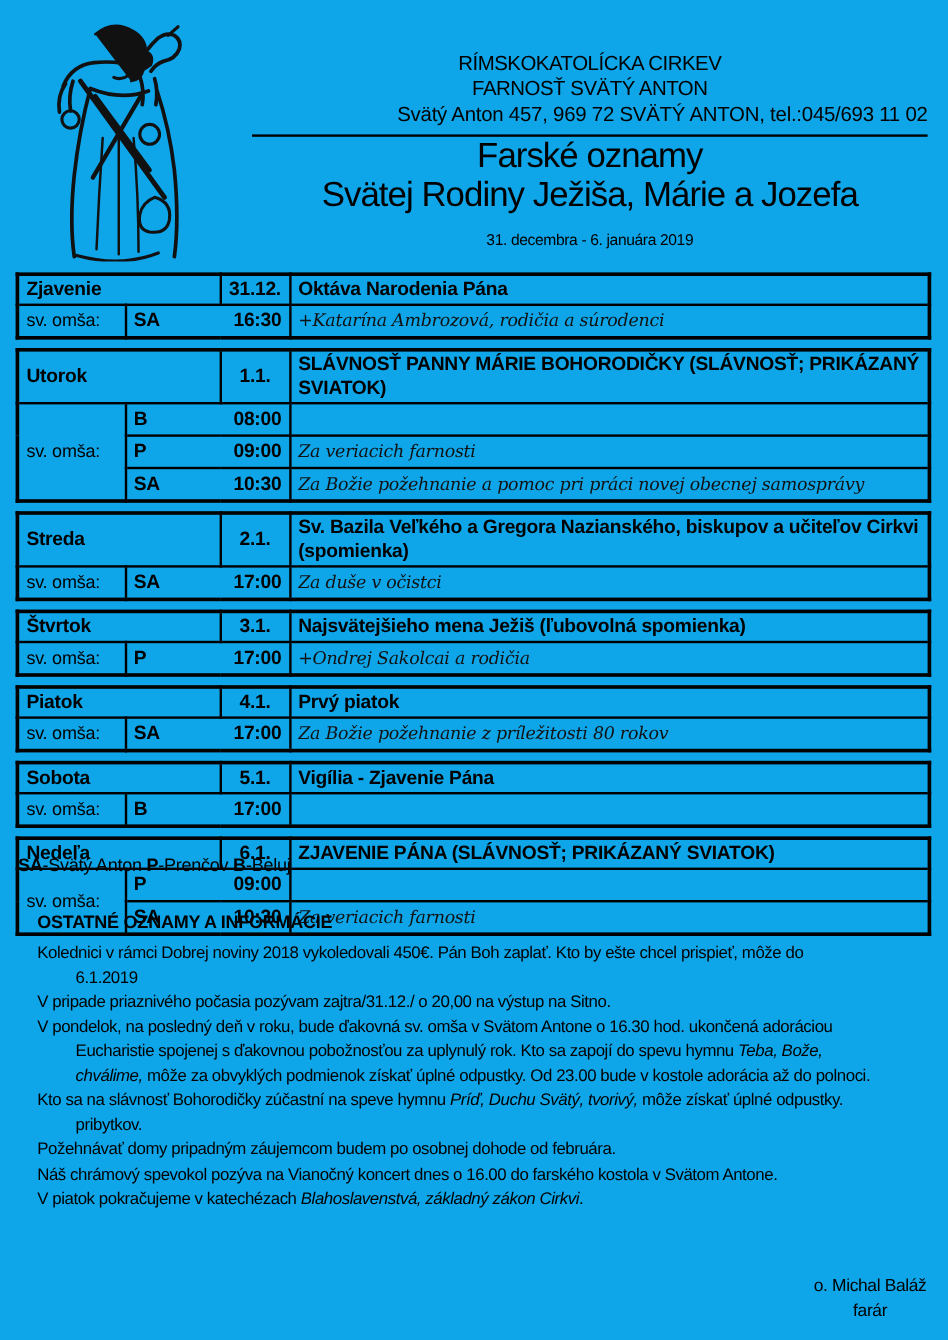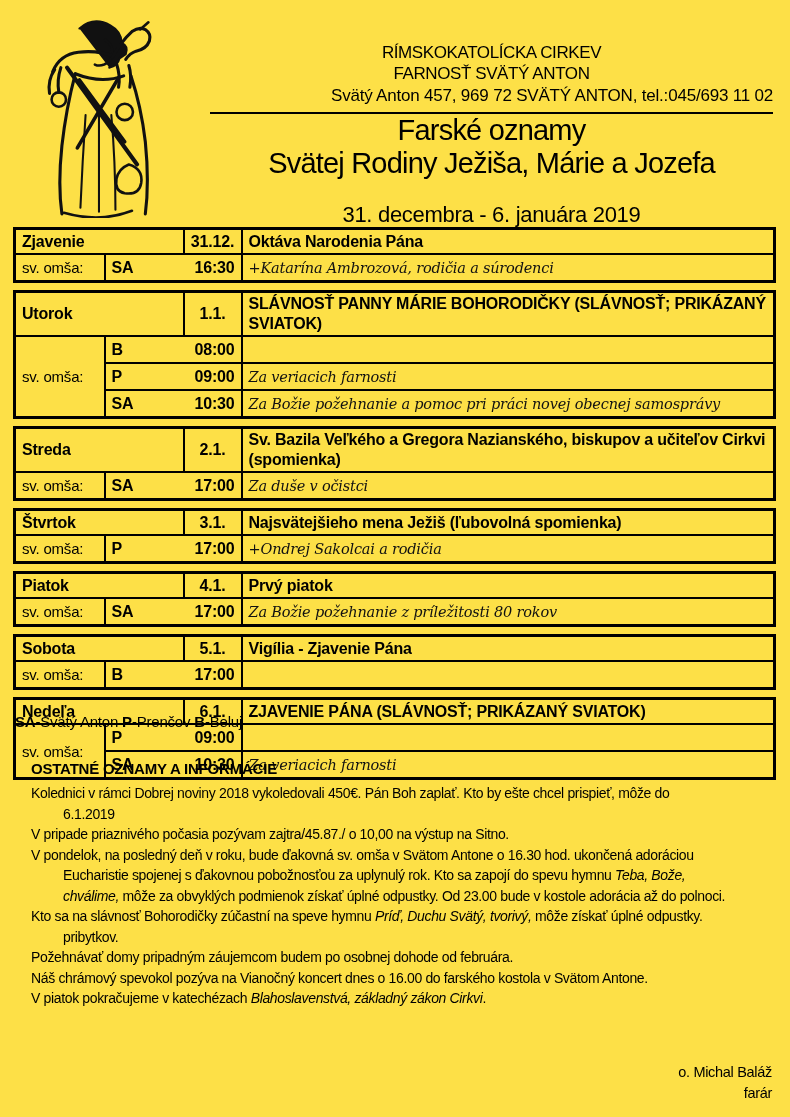--- a/index.html
+++ b/index.html
@@ -1,31 +1,31 @@
 <!DOCTYPE html>
 <html><head>
 <meta charset="utf-8">
 <style>
   html,body{margin:0;padding:0;background:#e8e8e8;}
   .page{
-    position:relative; width:790px; height:1117px; background:#fde047;
+    position:relative; width:790px; height:1117px; background:#0ea5e9;
     margin:0 auto; overflow:hidden; color:#000;
     font-family:"Liberation Sans", sans-serif;
   }
   
   .logo{position:absolute; left:16px; top:12px; width:168px; height:206px;}
   .letterhead{
     position:absolute; left:210px; top:42px; width:563px; text-align:center;
     border-bottom:2px solid #000; padding-bottom:6px;
   }
   .org-line{font-size:17px; letter-spacing:-0.4px; line-height:21px; white-space:nowrap;}
   .addr-line{font-size:17px; letter-spacing:-0.2px; margin-top:2px; white-space:nowrap;text-align:right;}
   .titles{position:absolute; left:200px; top:114px; width:583px; text-align:center;}
   .title-main{font-size:29px; letter-spacing:-0.8px; line-height:33px; white-space:nowrap;}
-  .title-date{font-size:22px; letter-spacing:-0.3px; margin-top:22px;}
+  .title-date{font-size:13px; letter-spacing:-0.3px; margin-top:12px;}
   
   .schedule{position:absolute; left:13px; top:227px; width:760px;}
   table.block{border-collapse:collapse; width:760px; margin-bottom:7px; table-layout:fixed;
     border:3px solid #000;}
   table.block td{border:2px solid #000; padding:1px 6px; vertical-align:middle; overflow:hidden;}
   td.c-day{font-weight:bold; font-size:16px; height:21px; letter-spacing:-0.2px;}
   td.c-date{font-weight:bold; font-size:16px; text-align:center; letter-spacing:-0.2px;}
   td.c-title{font-weight:bold; font-size:16px; line-height:20px; letter-spacing:-0.2px;}
   td.c-label{font-size:15px; letter-spacing:-0.2px;}
   td.c-pt{height:23px;}
@@ -36,21 +36,21 @@
   
   .legend{position:absolute; left:15px; top:713px; font-size:15px; letter-spacing:-0.2px;}
   .legend b{font-weight:bold;}
   
   .announcements{position:absolute; left:15px; top:760px; width:762px;margin-left:16px;}
   .ann-heading{font-weight:bold; font-size:15px; letter-spacing:-0.2px; margin-bottom:6px;}
   .ann-line{font-size:14px; line-height:20.5px; letter-spacing:-0.35px; white-space:nowrap;}
   .ann-line.indent{padding-left:32px;}
   .ann-line .it{font-style:italic;}
   
-  .signature{position:absolute; right:18px; top:1062px; text-align:right;
+  .signature{position:absolute; right:18px; top:1062px; text-align:center;
     font-size:14.5px; line-height:20.5px; letter-spacing:-0.3px;}
 </style>
 </head>
 <body>
 
 <div class="page">
 
   <div class="logo">
     <svg viewBox="0 0 160 200" width="168" height="206">
       <g fill="none" stroke="#111" stroke-width="3" stroke-linecap="round" stroke-linejoin="round">
@@ -291,21 +291,21 @@
       </table>
     </div>
 
   <div class="legend"><b>SA</b><span>-Svätý Anton </span><b>P</b><span>-Prenčov </span><b>B</b><span>-Beluj</span></div>
 
   <div class="announcements">
     <div class="ann-heading">OSTATNÉ OZNAMY A INFORMÁCIE</div>
     <div>
         <div class="ann-line"><span>Kolednici v rámci Dobrej noviny 2018 vykoledovali 450€. Pán Boh zaplať. Kto by ešte chcel prispieť, môže do</span></div>
         <div class="ann-line indent"><span>6.1.2019</span></div>
-        <div class="ann-line"><span>V pripade priaznivého počasia pozývam zajtra/45.87./ o 10,00 na výstup na Sitno.</span></div>
+        <div class="ann-line"><span>V pripade priaznivého počasia pozývam zajtra/31.12./ o 20,00 na výstup na Sitno.</span></div>
         <div class="ann-line"><span>V pondelok, na posledný deň v roku, bude ďakovná sv. omša v Svätom Antone o 16.30 hod. ukončená adoráciou</span></div>
         <div class="ann-line indent"><span>Eucharistie spojenej s ďakovnou pobožnosťou za uplynulý rok. Kto sa zapojí do spevu hymnu </span><span class="it">Teba, Bože,</span></div>
         <div class="ann-line indent"><span class="it">chválime,</span><span> môže za obvyklých podmienok získať úplné odpustky. Od 23.00 bude v kostole adorácia až do polnoci.</span></div>
         <div class="ann-line"><span>Kto sa na slávnosť Bohorodičky zúčastní na speve hymnu </span><span class="it">Príď, Duchu Svätý, tvorivý,</span><span> môže získať úplné odpustky.</span></div>
         <div class="ann-line indent"><span>pribytkov.</span></div>
         <div class="ann-line"><span>Požehnávať domy pripadným záujemcom budem po osobnej dohode od februára.</span></div>
         <div class="ann-line"><span>Náš chrámový spevokol pozýva na Vianočný koncert dnes o 16.00 do farského kostola v Svätom Antone.</span></div>
         <div class="ann-line"><span>V piatok pokračujeme v katechézach </span><span class="it">Blahoslavenstvá, základný zákon Cirkvi</span><span>.</span></div>
       </div>
   </div>

